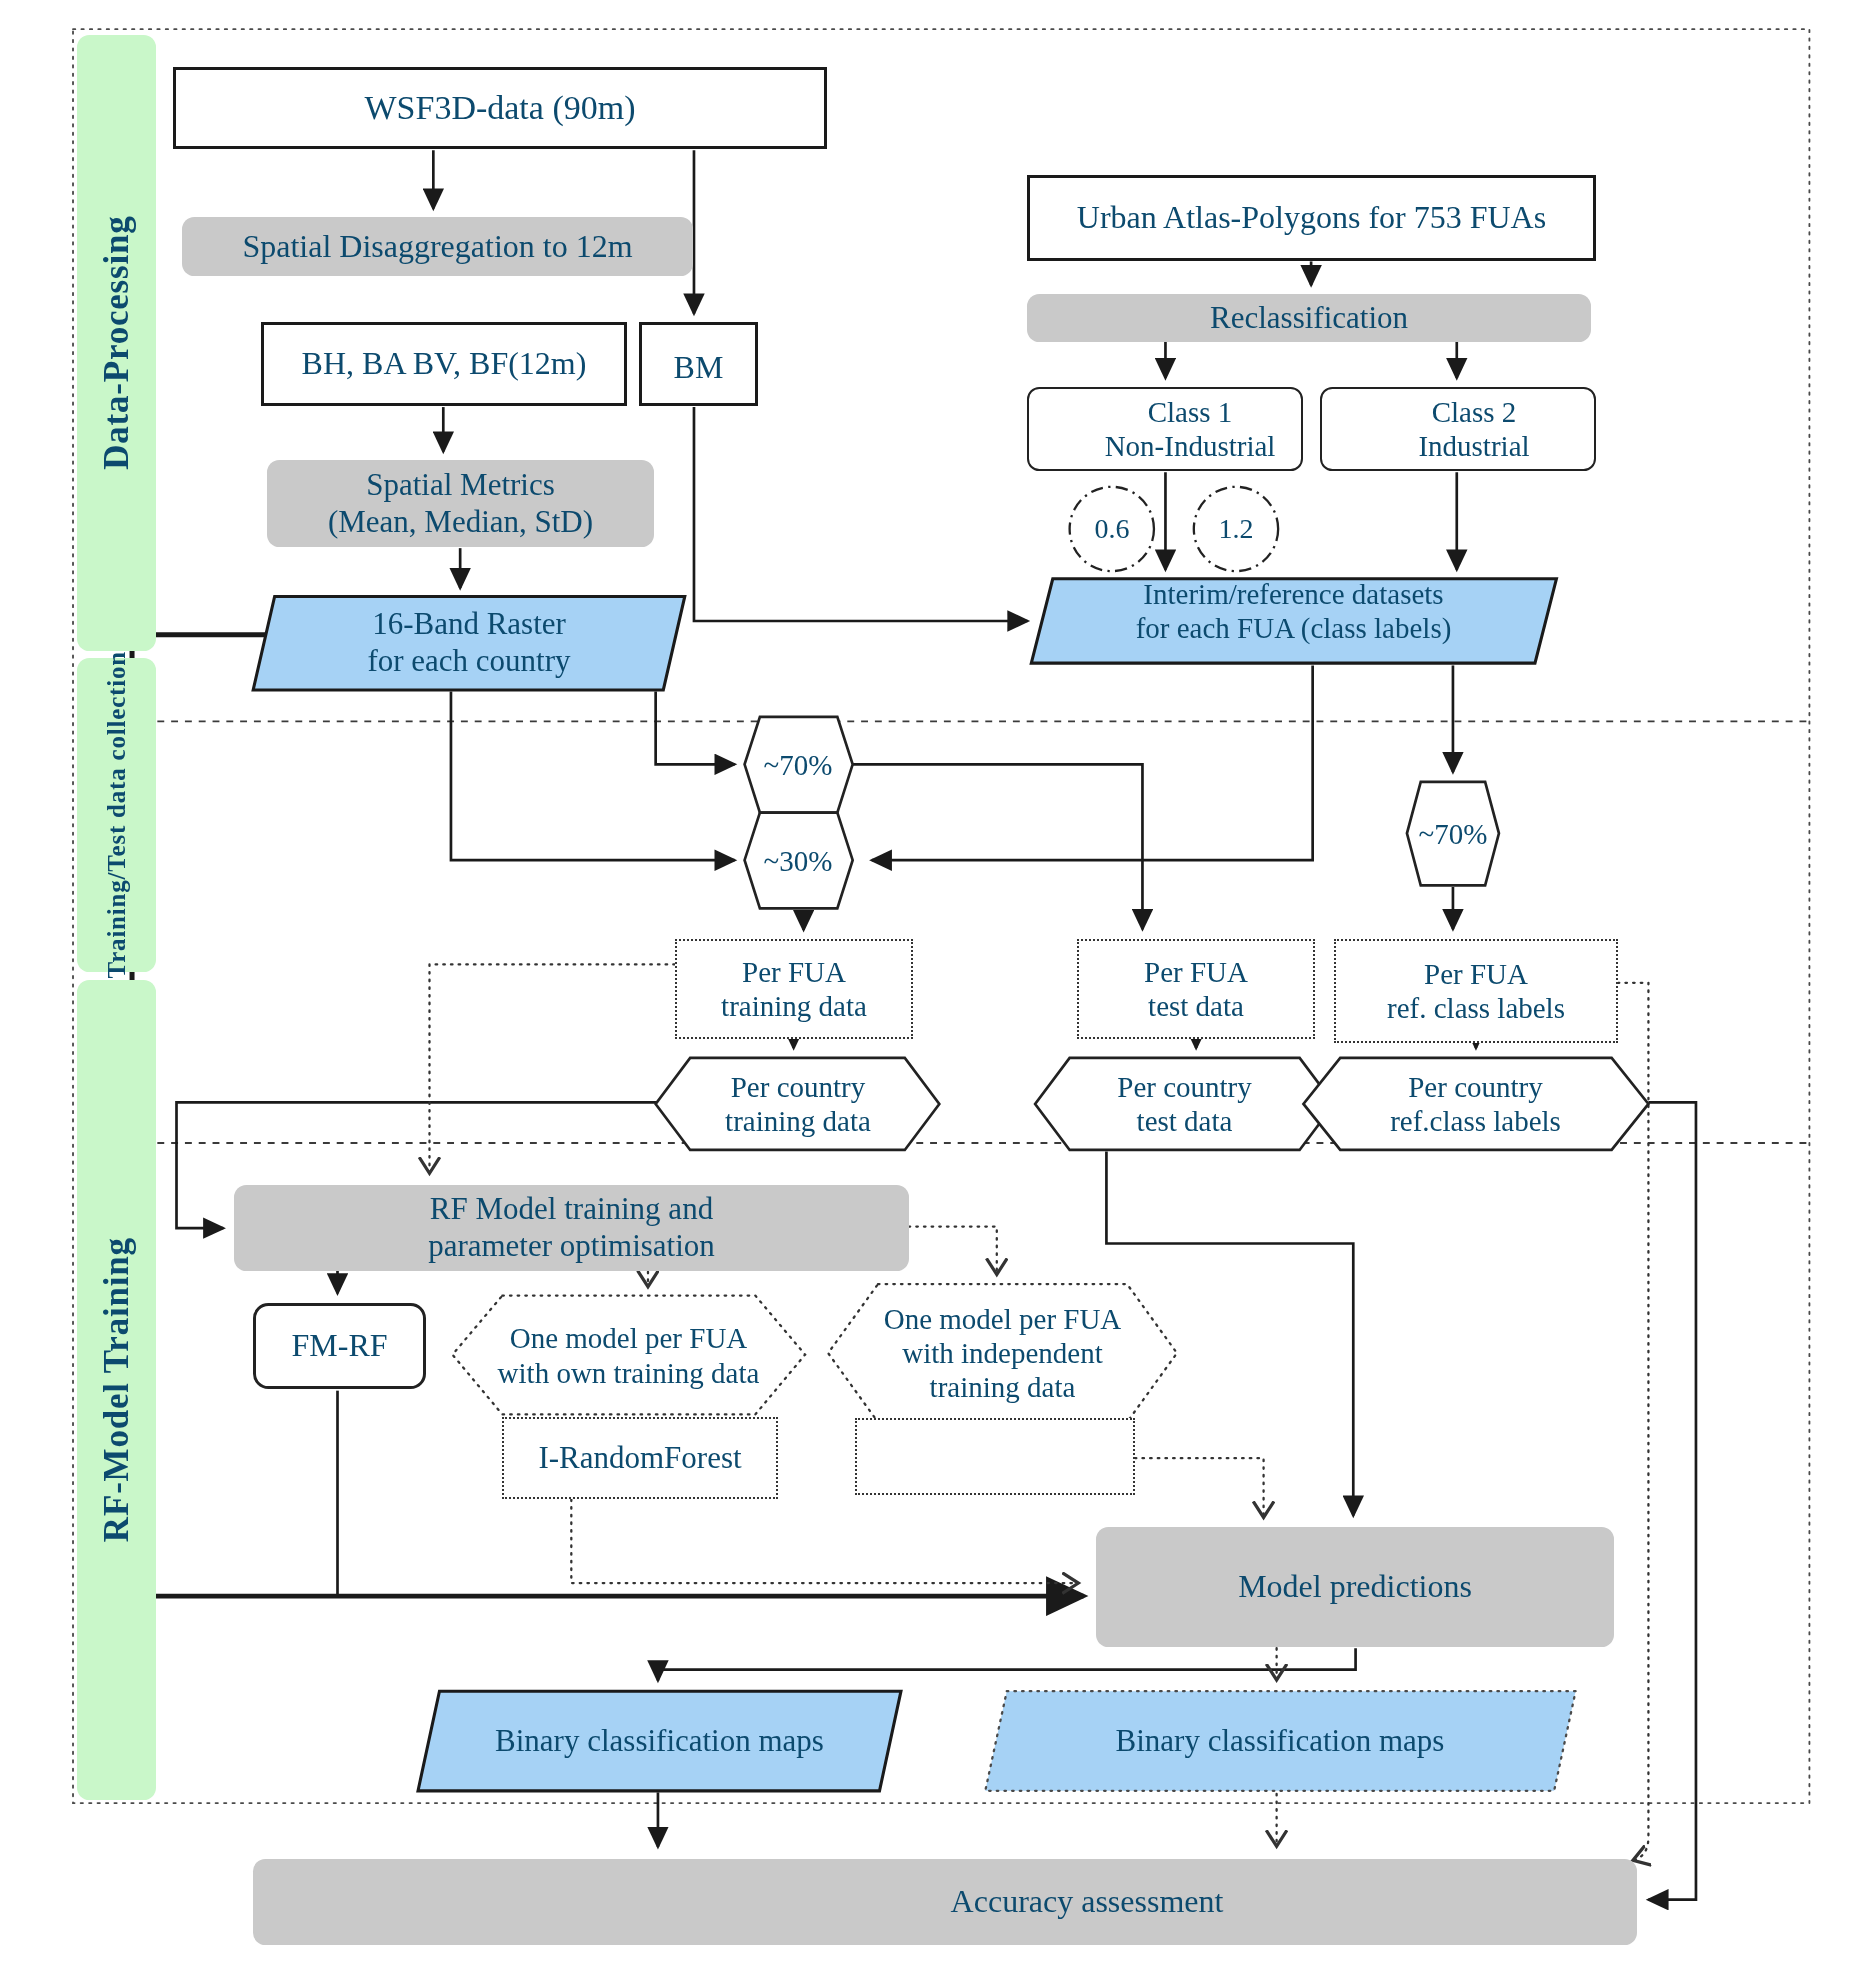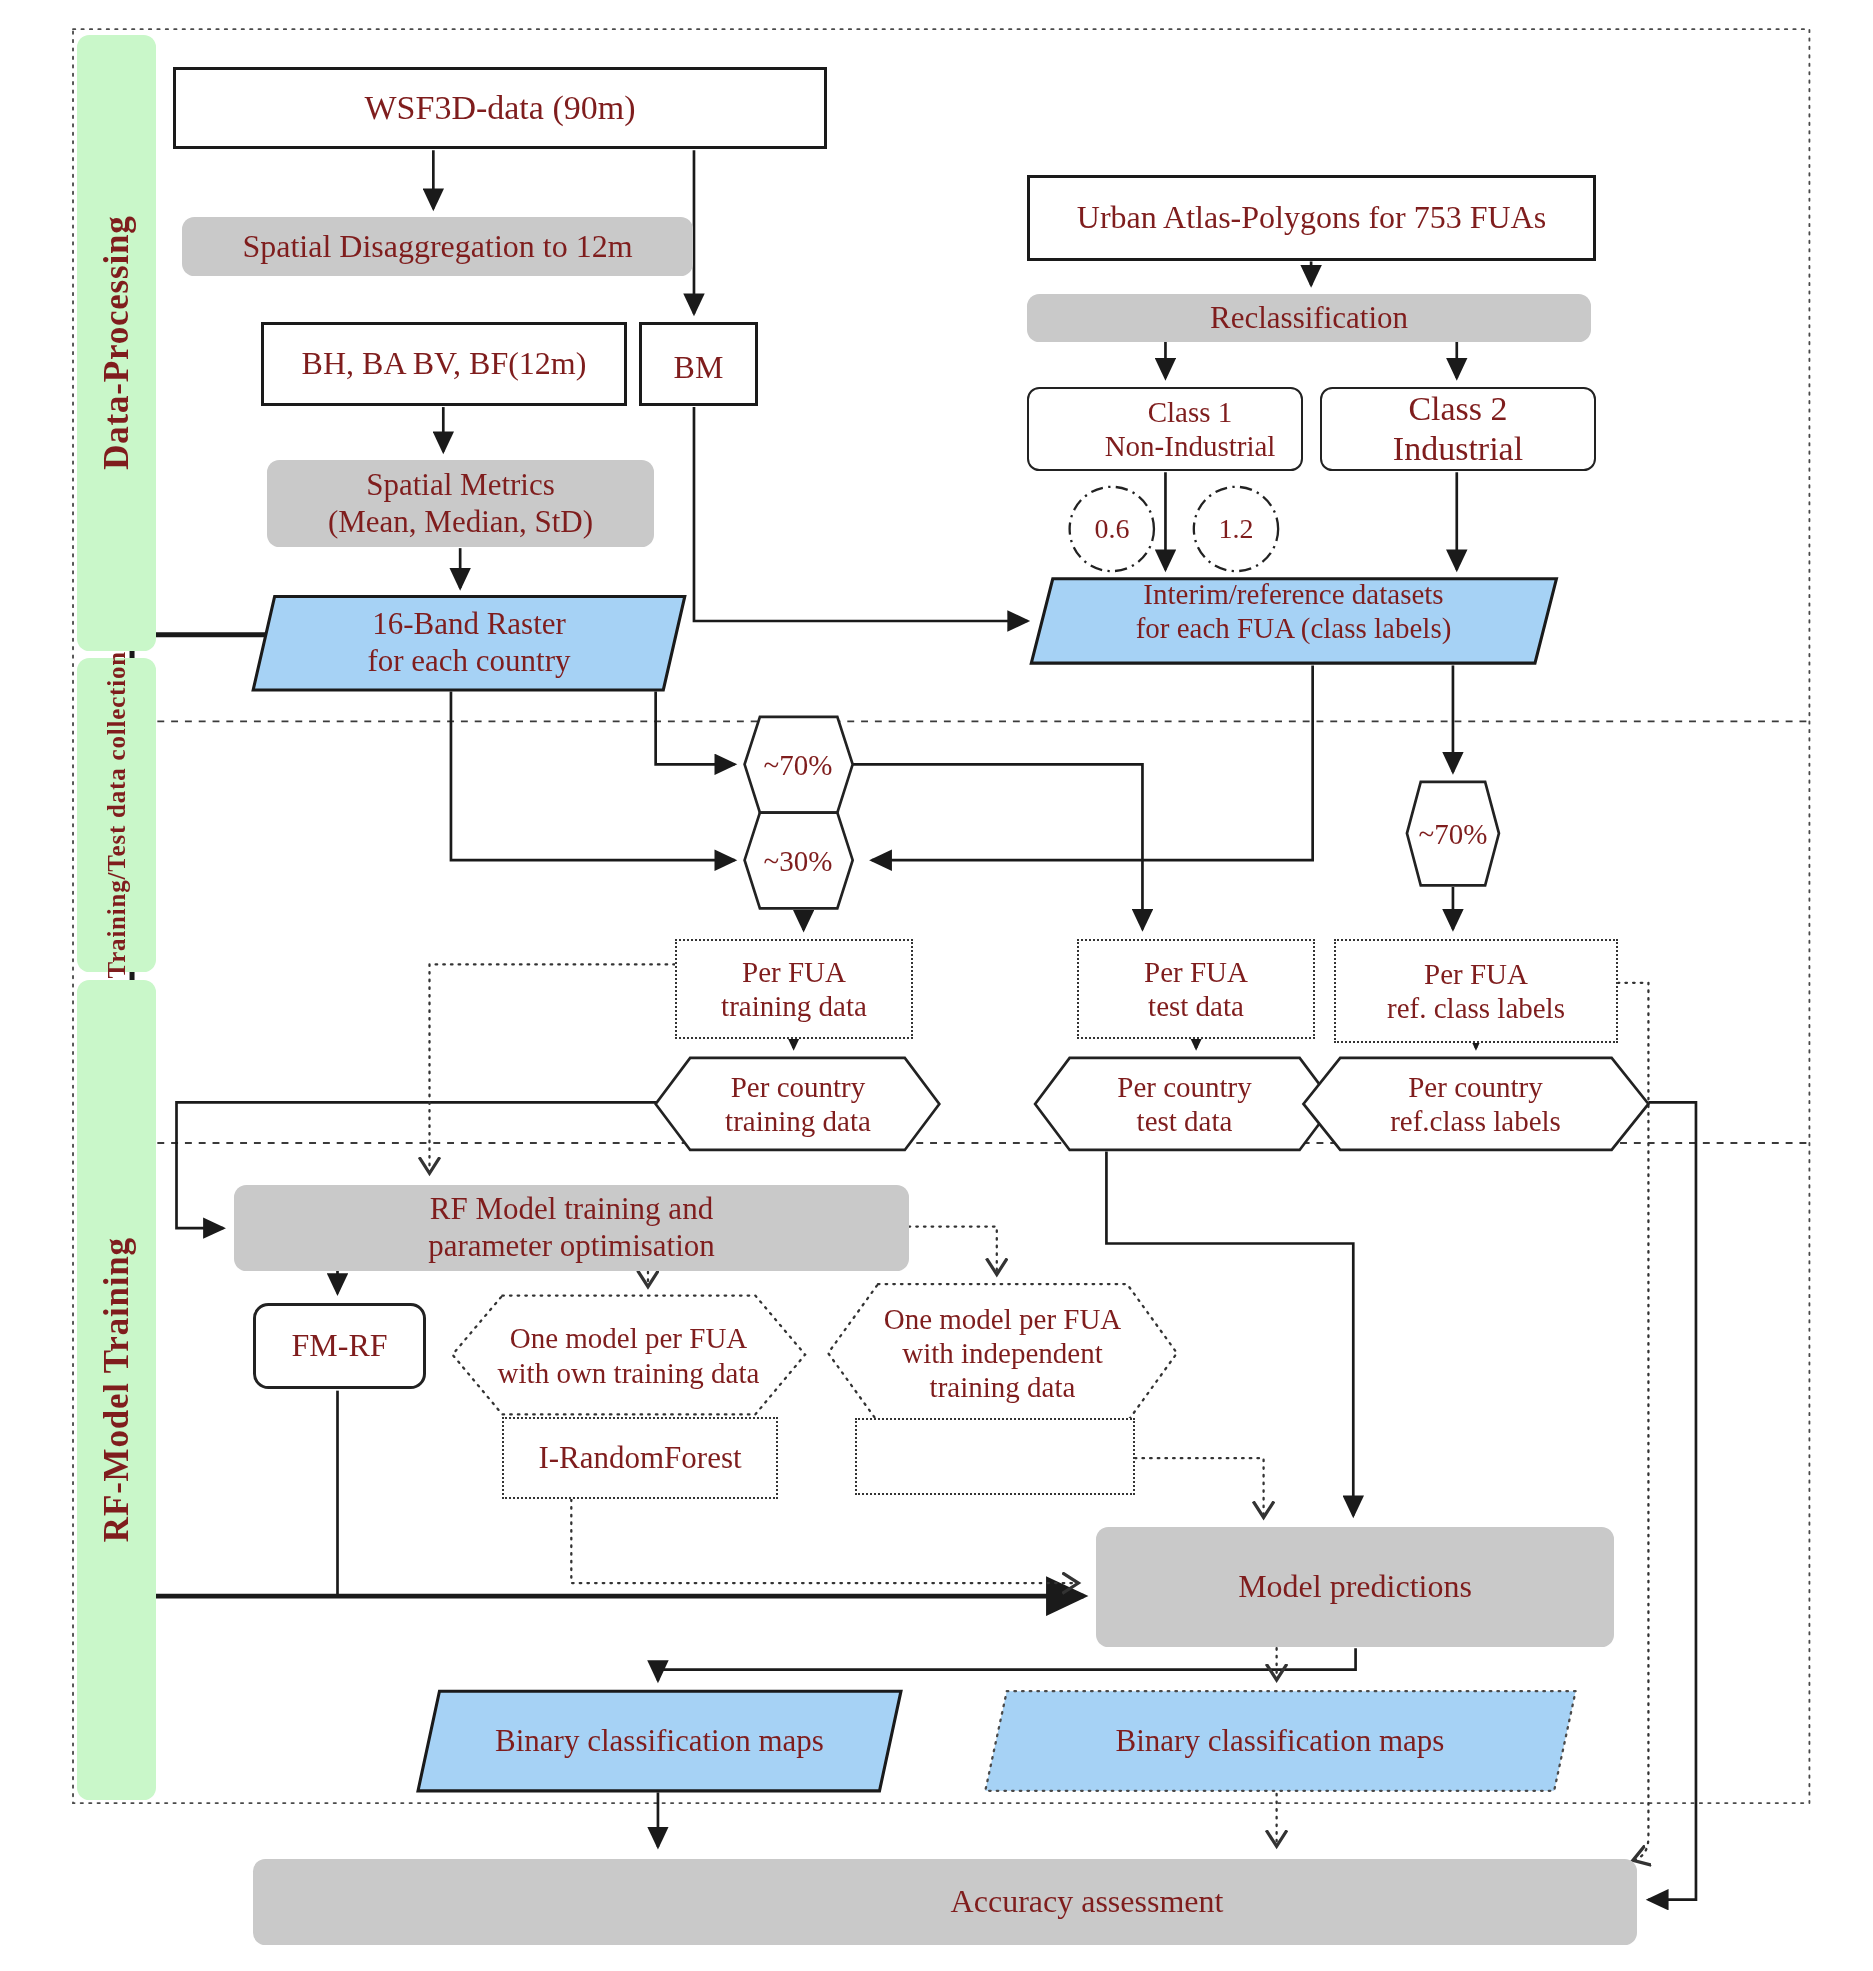--- a/index.html
+++ b/index.html
@@ -25,21 +25,21 @@
   
   .node{position:absolute;z-index:2;box-sizing:border-box;}
   .whitebox{background:#fff;border:3.1px solid var(--ink);}
   .roundbox{background:#fff;border:2.7px solid #222;border-radius:12.3px;}
   .fmbox{background:#fff;border:3.1px solid #222;border-radius:15.3px;}
   .graybox{background:var(--gray);border-radius:12.3px;}
   .dotbox{background:#fff;border:2.3px dotted #333;}
   .greenbar{background:var(--green);border-radius:12.3px;}
   
   .lbl{position:absolute;z-index:3;display:flex;align-items:center;justify-content:center;
-       text-align:center;color:#7f1d1d;white-space:pre-line;line-height:1.18;}
+       text-align:center;color:#0c4a6e;white-space:pre-line;line-height:1.18;}
   .bar-lbl{z-index:4;font-weight:bold;letter-spacing:0.8px;}
   .bar-lbl > span{transform:rotate(-90deg);white-space:nowrap;display:block;}
 </style>
 </head>
 <body>
 
 <div class="canvas">
 
   <svg class="wires" width="1874" height="1971" viewBox="0 0 2444 2571">
     <defs>
@@ -144,21 +144,21 @@
   <div class="lbl" style="left:261px;top:322px;width:366px;height:84px;font-size:32px;">BH, BA BV, BF(12m)</div>
   <div class="lbl" style="left:639px;top:322px;width:119px;height:92px;font-size:32px;">BM</div>
   <div class="lbl" style="left:267px;top:460px;width:387px;height:87px;font-size:31px;">Spatial Metrics
 (Mean, Median, StD)</div>
   <div class="lbl" style="left:253px;top:596px;width:432px;height:94px;font-size:31px;">16-Band Raster
 for each country</div>
   <div class="lbl" style="left:1027px;top:175px;width:569px;height:86px;font-size:32px;">Urban Atlas-Polygons for 753 FUAs</div>
   <div class="lbl" style="left:1027px;top:294px;width:564px;height:48px;font-size:31px;">Reclassification</div>
   <div class="lbl" style="left:1027px;top:387px;width:276px;height:84px;font-size:29px;padding-left:25px;">Class 1
 Non-Industrial</div>
-  <div class="lbl" style="left:1320px;top:387px;width:276px;height:84px;font-size:34px;">Class 2
+  <div class="lbl" style="left:1320px;top:387px;width:276px;height:84px;font-size:29px;padding-left:16px;">Class 2
 Industrial</div>
   <div class="lbl" style="left:1070px;top:487px;width:84px;height:84px;font-size:28px;">0.6</div>
   <div class="lbl" style="left:1194px;top:487px;width:84px;height:84px;font-size:28px;">1.2</div>
   <div class="lbl" style="left:1031px;top:579px;width:525px;height:64px;font-size:29px;">Interim/reference datasets
 for each FUA (class labels)</div>
   <div class="lbl" style="left:744px;top:717px;width:108px;height:96px;font-size:29px;">~70%</div>
   <div class="lbl" style="left:744px;top:813px;width:108px;height:96px;font-size:29px;font-family:Liberation Serif, serif;">~30%</div>
   <div class="lbl" style="left:1407px;top:782px;width:92px;height:104px;font-size:29px;">~70%</div>
   <div class="lbl" style="left:675px;top:939px;width:238px;height:100px;font-size:29px;">Per FUA
 training data</div>

